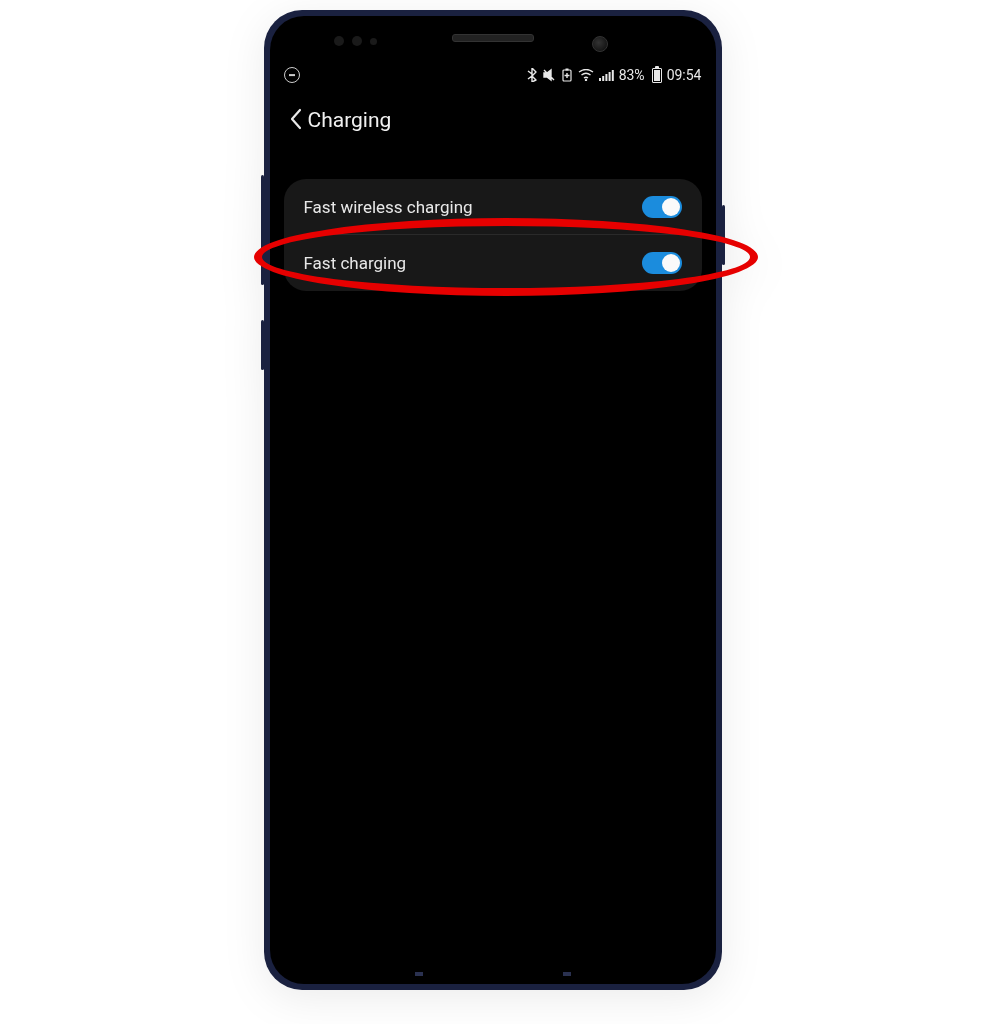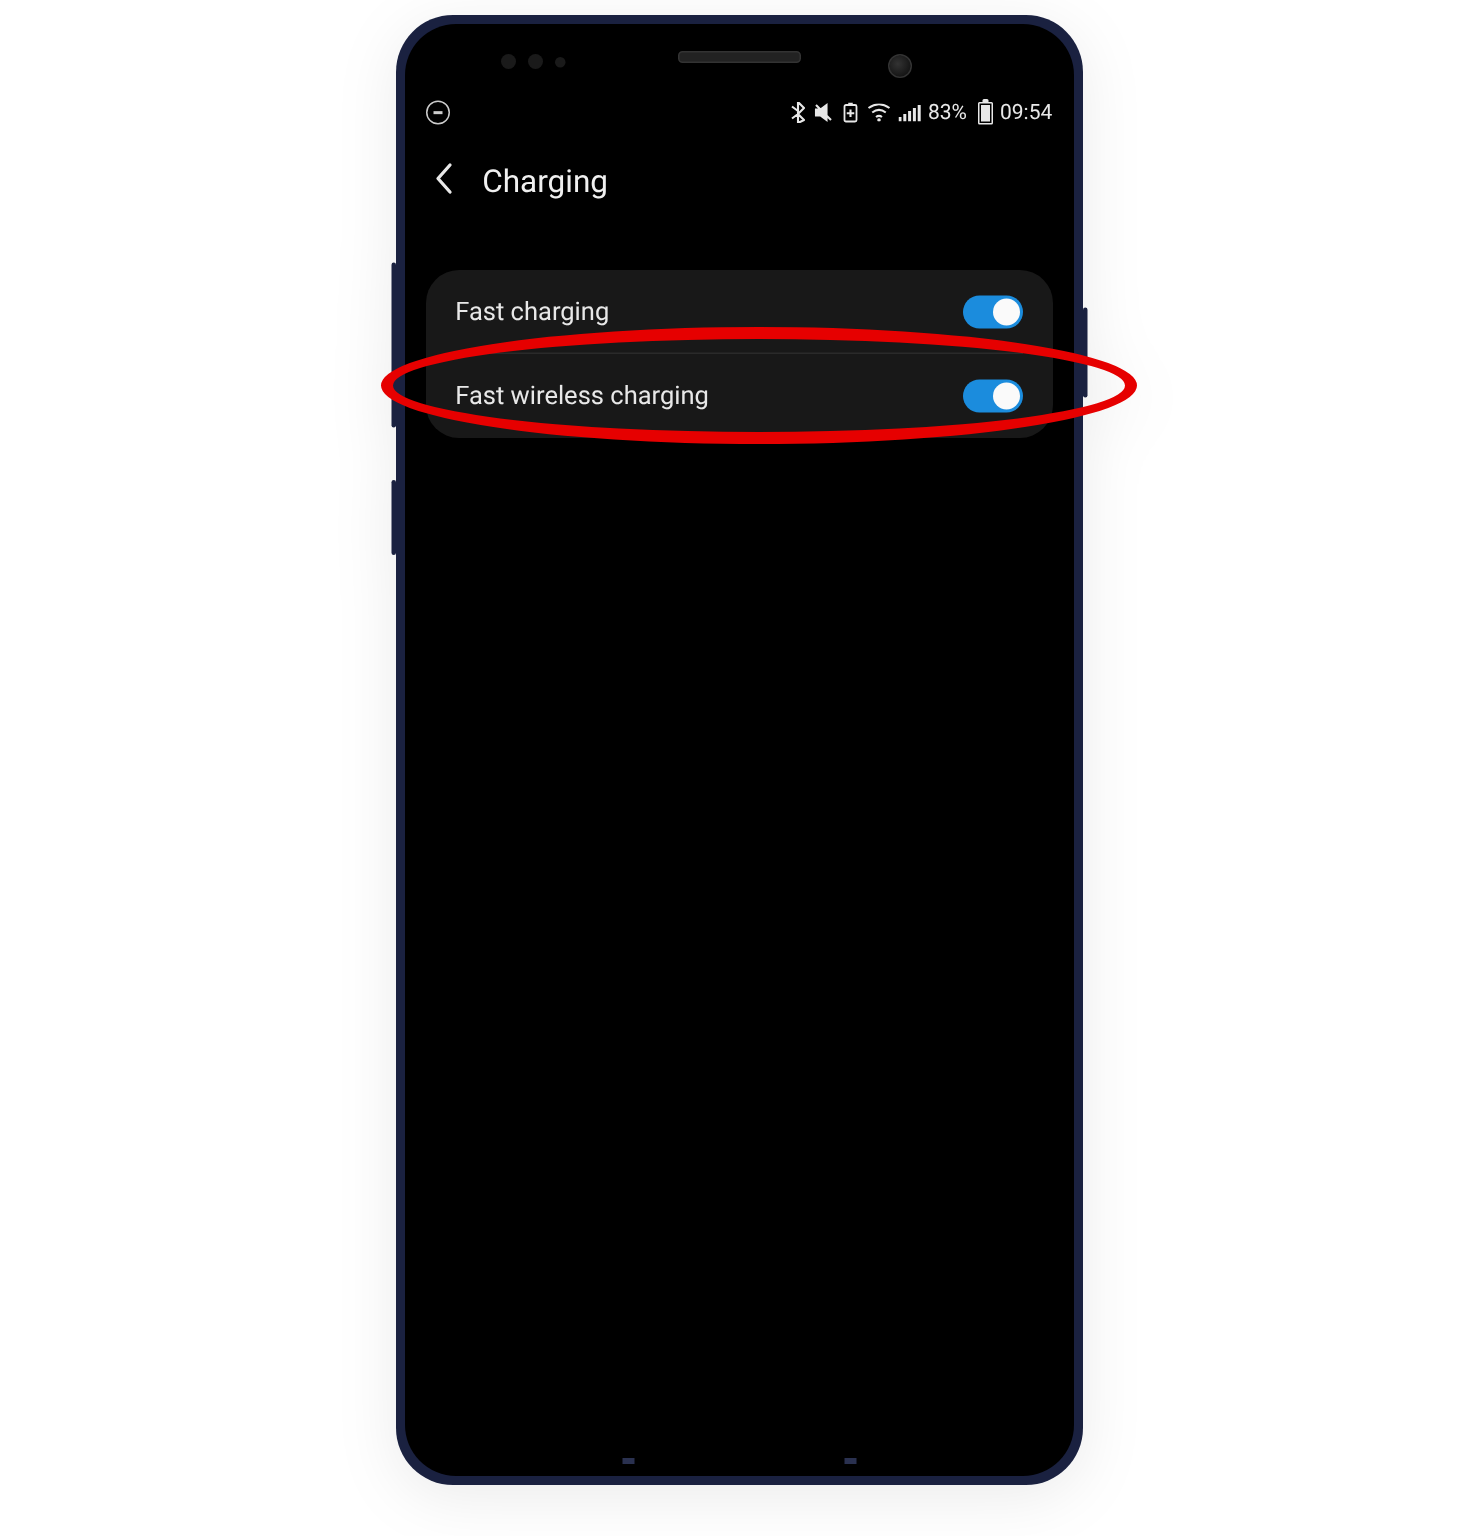--- a/index.html
+++ b/index.html
@@ -186,23 +186,21 @@
       bottom: 1px;
       left: 1px;
       right: 1px;
       height: 83%;
       background: #e8e8e8;
     }
     
     
     .header {
       display: flex;
-      align-items: center;
       padding: 18px 20px 18px 14px;
-      gap: 14px;
     }
     
     .back-chevron {
       color: #e8e8e8;
       font-size: 22px;
       cursor: pointer;
       width: 24px;
       text-align: center;
     }
     
@@ -387,25 +385,25 @@
           <div class="back-chevron">
             <svg width="14" height="22" viewBox="0 0 14 22">
                 <path d="M11 2 L3 11 L11 20" stroke="#e8e8e8" stroke-width="2.2" fill="none" stroke-linecap="round" stroke-linejoin="round"></path>
               </svg>
           </div>
           <div class="page-title">Charging</div>
         </div>
 
         <div class="settings-card">
           <div class="setting-row">
-            <div class="setting-label">Fast charging</div>
+            <div class="setting-label">Fast wireless charging</div>
             <div class="toggle"></div>
           </div>
           <div class="setting-row">
-            <div class="setting-label">Fast wireless charging</div>
+            <div class="setting-label">Fast charging</div>
             <div class="toggle"></div>
           </div>
         </div>
 
       </div>
 
       <div class="bottom-marks">
         <div class="bottom-mark"></div>
         <div class="bottom-mark"></div>
       </div>

